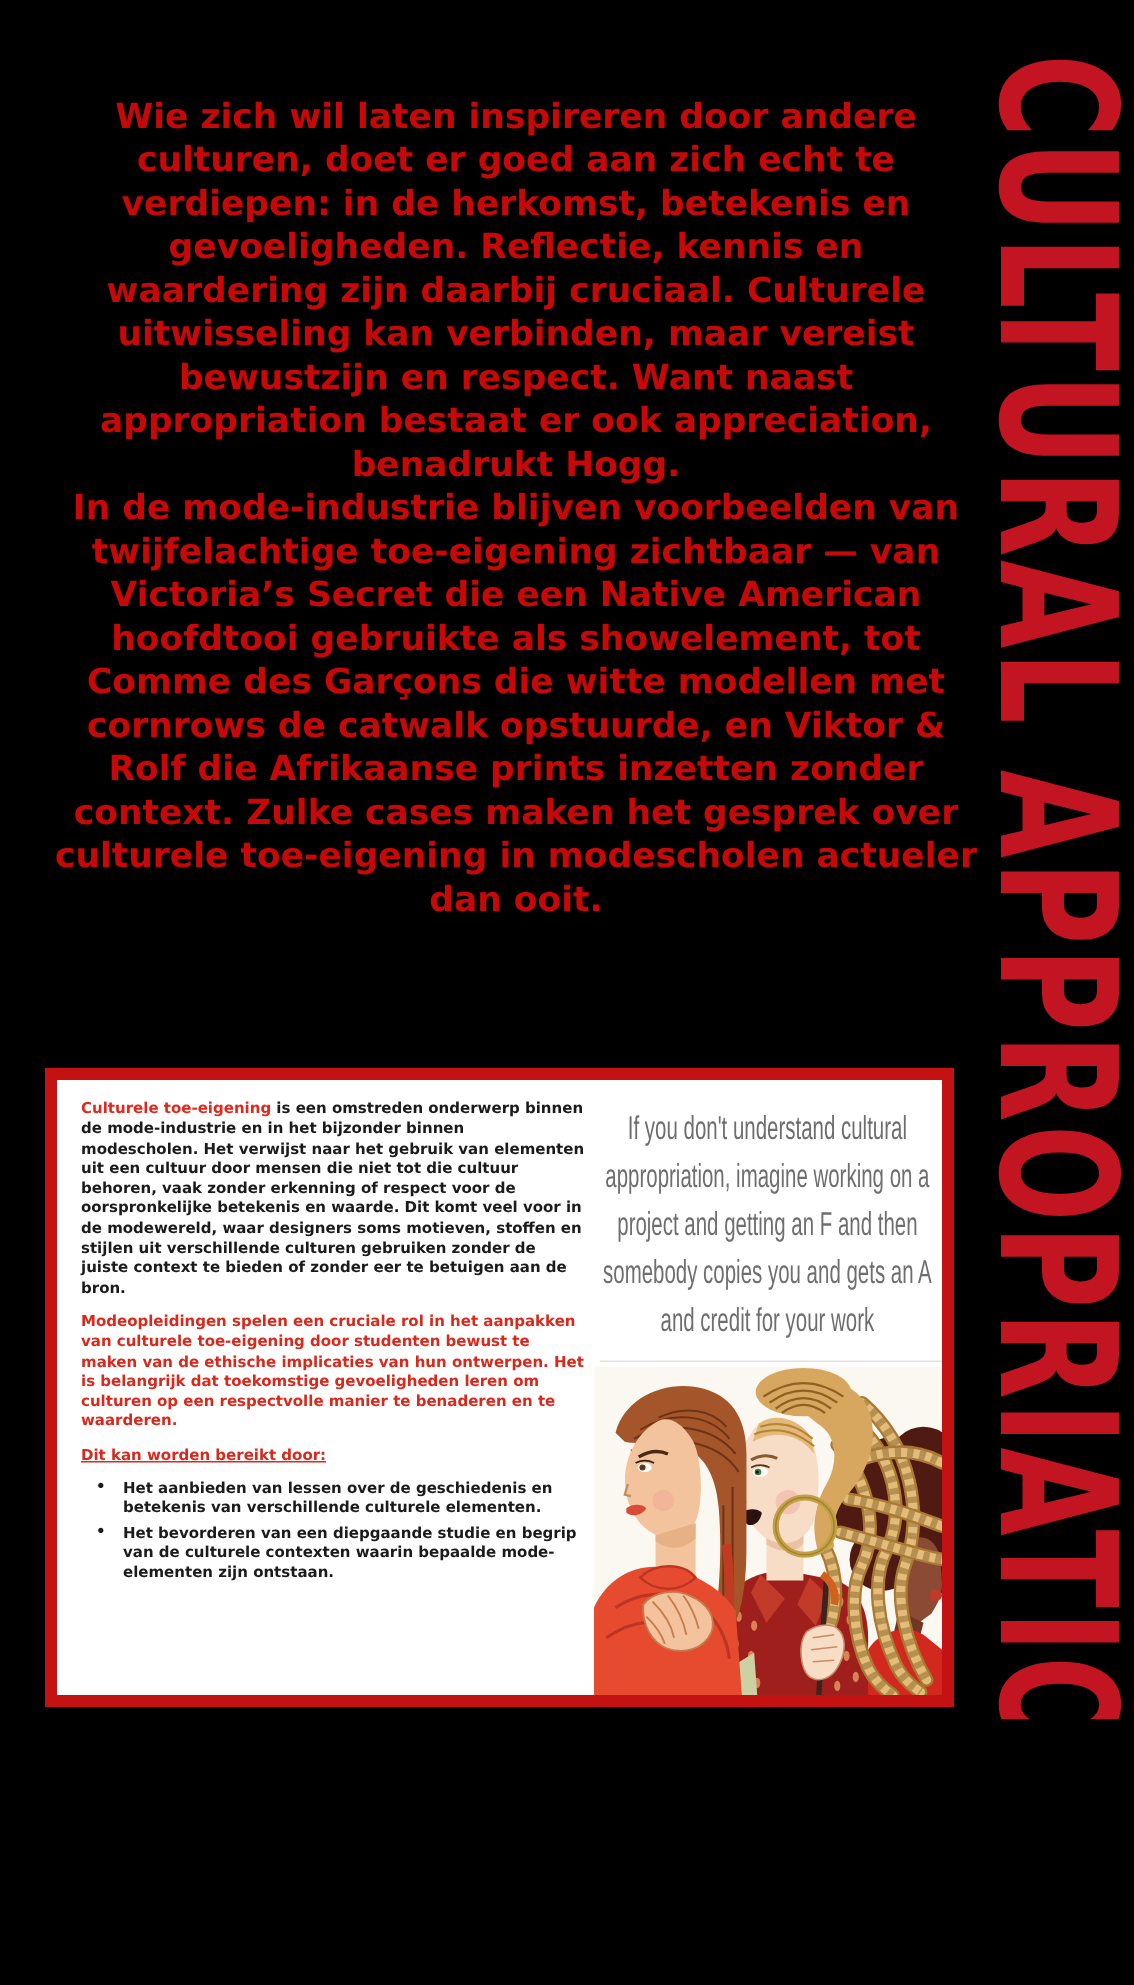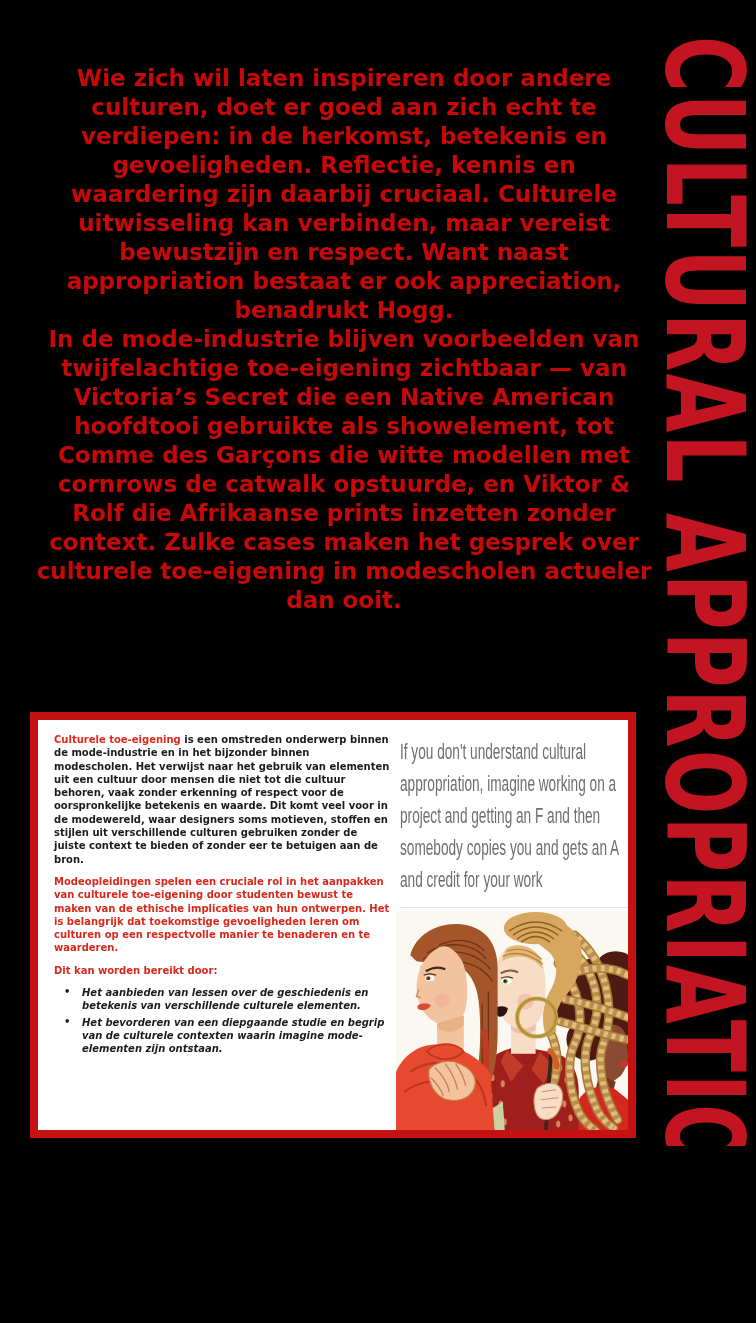--- a/index.html
+++ b/index.html
@@ -71,44 +71,44 @@
     box-sizing: border-box;
     padding: 13px 6px 8px 16px;
     font-size: 10px;
     line-height: 1.33;
     font-weight: bold;
     color: #1B1B1B;
   }
   .card-left p { margin: 0 0 9px 0; }
   .lead-red { color: #E02A1E; }
   .red-par, .list-heading { color: #D9281C; }
-  .list-heading { margin-bottom: 6px; }
+  .list-heading { margin-bottom: 6px; text-decoration: underline; }
   .card-bullets {
     margin: 0;
     padding: 0 0 0 6px;
     list-style: none;
-    font-style: italic;
   }
   .card-bullets li {
     position: relative;
     padding-left: 22px;
     margin-bottom: 3px;
   }
   .card-bullets li::before {
     content: "\2022";
     position: absolute;
     left: 4px;
     top: -1px;
   }
 
   .card-right {
     flex: 1;
     display: flex;
     flex-direction: column;
     overflow: hidden;
+    text-align: center;
   }
   .meme-quote {
     margin: 16px 0 0 4px;
     height: 172px;
     overflow: hidden;
     border-bottom: 1px solid #E4E2DD;
     box-sizing: border-box;
   }
   .meme-inner {
     width: 360px;
@@ -146,21 +146,21 @@
   </div>
 
   <div class="card">
 
     <div class="card-left">
       <p><span class="lead-red">Culturele toe-eigening</span><span> is een omstreden onderwerp binnen de mode-industrie en in het bijzonder binnen modescholen. Het verwijst naar het gebruik van elementen uit een cultuur door mensen die niet tot die cultuur behoren, vaak zonder erkenning of respect voor de oorspronkelijke betekenis en waarde. Dit komt veel voor in de modewereld, waar designers soms motieven, stoffen en stijlen uit verschillende culturen gebruiken zonder de juiste context te bieden of zonder eer te betuigen aan de bron.</span></p>
       <p class="red-par">Modeopleidingen spelen een cruciale rol in het aanpakken van culturele toe-eigening door studenten bewust te maken van de ethische implicaties van hun ontwerpen. Het is belangrijk dat toekomstige gevoeligheden leren om culturen op een respectvolle manier te benaderen en te waarderen.</p>
       <p class="list-heading">Dit kan worden bereikt door:</p>
       <ul class="card-bullets">
         <li>Het aanbieden van lessen over de geschiedenis en betekenis van verschillende culturele elementen.</li>
-        <li>Het bevorderen van een diepgaande studie en begrip van de culturele contexten waarin imagine mode-elementen zijn ontstaan.</li>
+        <li>Het bevorderen van een diepgaande studie en begrip van de culturele contexten waarin bepaalde mode-elementen zijn ontstaan.</li>
       </ul>
     </div>
 
     <div class="card-right">
       <div class="meme-quote">
         <div class="meme-inner">If you don't understand cultural appropriation, imagine working on a project and getting an F and then somebody copies you and gets an A and credit for your work</div>
       </div>
 
       <div class="illustration-box">
         <svg width="100%" height="100%" viewBox="0 0 226 218" preserveAspectRatio="none">

